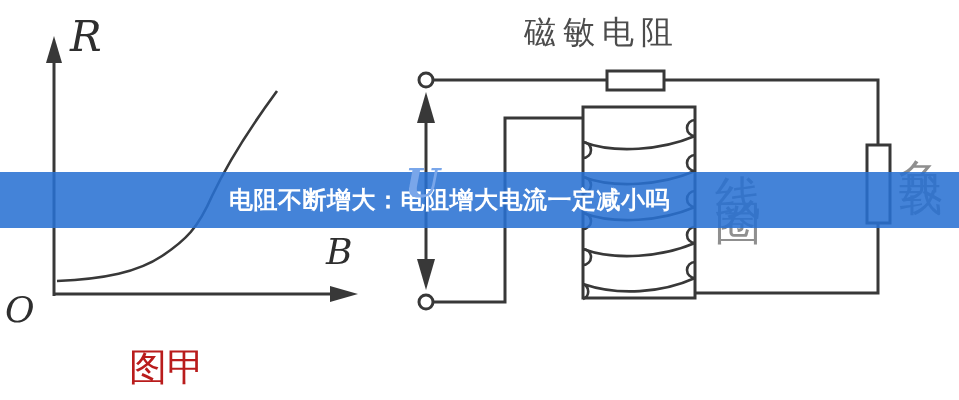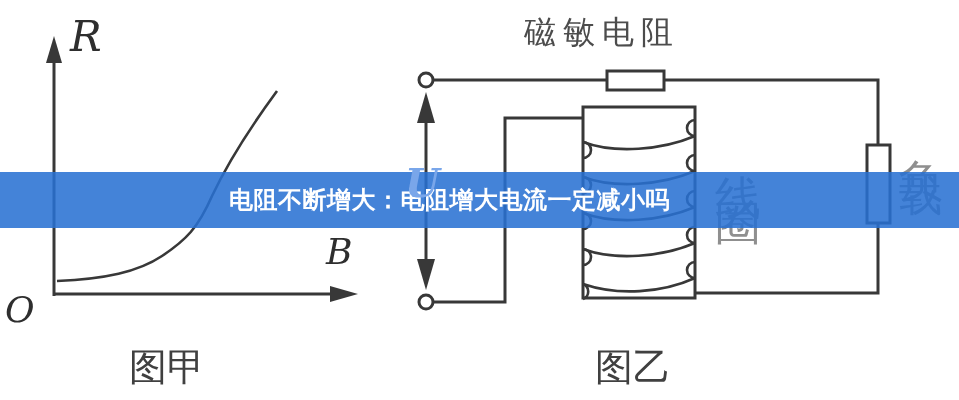--- a/index.html
+++ b/index.html
@@ -17,21 +17,21 @@
   .o-label{left:5px;top:292px;font-size:36px;}
   .mag-label{
     left:524px;top:11px;font-size:32px;color:#4c4c4c;letter-spacing:7px;
     font-weight:500;
   }
   .vert{
     writing-mode:vertical-rl;text-orientation:upright;color:#8f8f8f;line-height:1;
   }
   .coil-label{left:716px;top:138px;font-size:46px;letter-spacing:28px;}
   .load-label{left:899px;top:124px;font-size:44px;letter-spacing:13px;}
-  .caption{font-size:38px;color:#404040;width:110px;text-align:center;}
+  .caption{font-size:38px;color:#b91c1c;width:110px;text-align:center;}
   .cap-left{left:112px;top:342px;}
   .cap-right{left:578px;top:342px;}
   .banner{
     position:absolute;left:0;top:172px;width:959px;height:56px;z-index:2;
     background:rgba(40,112,210,0.87);
     display:flex;align-items:center;
   }
   .banner-title{
     color:#ffffff;font-weight:bold;font-size:24px;padding-left:202px;
     letter-spacing:0.5px;white-space:nowrap;margin-left:27px;
@@ -105,21 +105,20 @@
 
   <div class="lbl math r-label">R</div>
   <div class="lbl math b-label">B</div>
   <div class="lbl math o-label">O</div>
 
   <div class="lbl mag-label">磁敏电阻</div>
   <div class="lbl vert coil-label">线圈</div>
   <div class="lbl vert load-label">负载</div>
 
   <div class="lbl caption cap-left">图甲</div>
-  <div class="lbl caption cap-right">图乙</div>
 
   <div class="banner">
     <span class="banner-title">电阻不断增大：电阻增大电流一定减小吗</span>
   </div>
 
   <div class="u-label">U</div>
 
 </div>
 
 </body></html>

